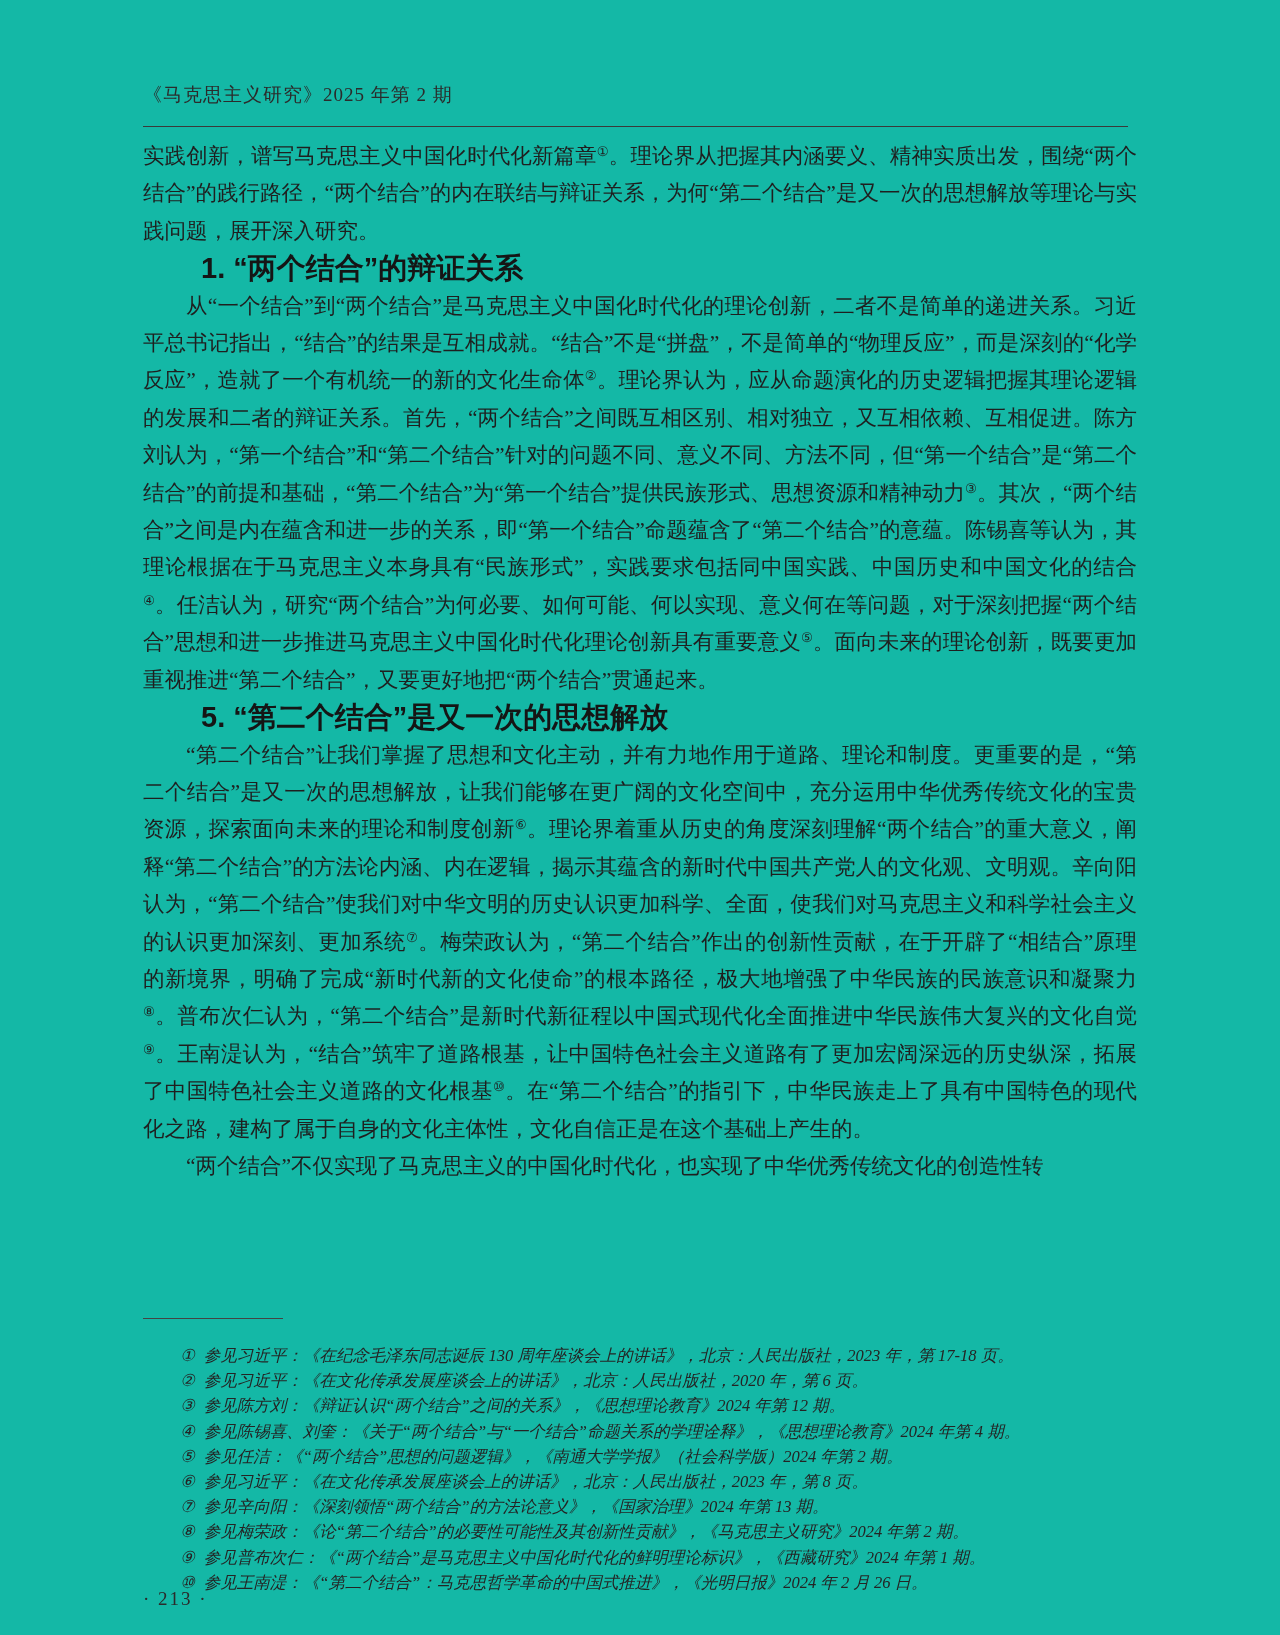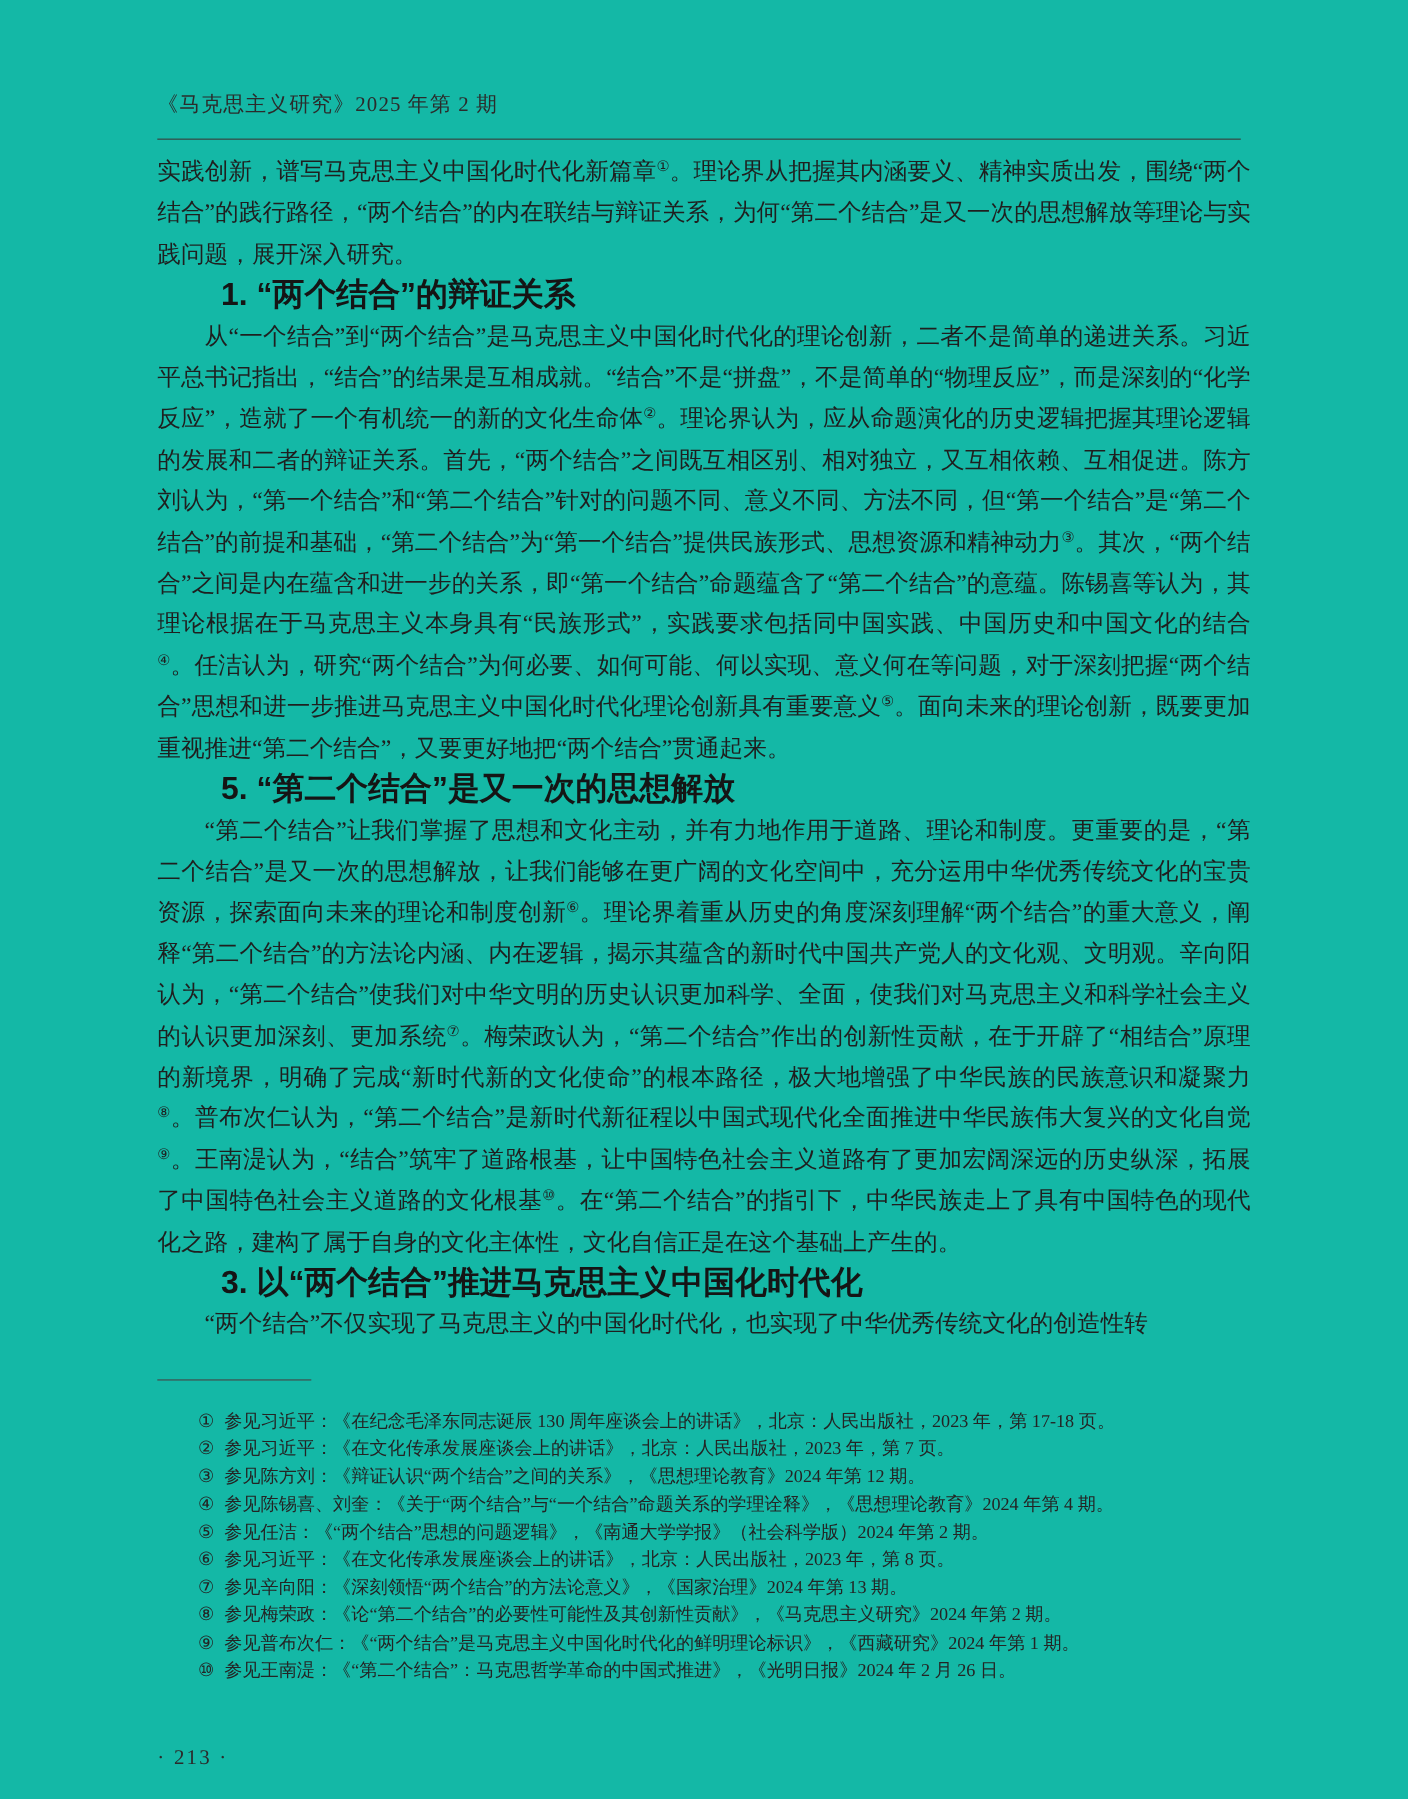--- a/index.html
+++ b/index.html
@@ -52,22 +52,23 @@
     color: #151515;
   }
   sup.fn-ref {
     font-size: 0.62em;
     line-height: 0;
     vertical-align: 0.55em;
   }
   .footer-block {
     position: absolute;
     left: 143px;
-    top: 1254px;
+    top: 1318px;
     width: 994px;
+    font-style: italic;
   }
   .fn-sep {
     width: 140px;
     height: 0;
     border-top: 1.6px solid #444444;
     margin: 0 0 24px 0;
   }
   .footnote {
     margin: 0;
     font-size: 16.5px;
@@ -100,33 +101,32 @@
     <p class="no-indent rich">实践创新，谱写马克思主义中国化时代化新篇章<sup class="fn-ref">①</sup>。理论界从把握其内涵要义、精神实质出发，围绕“两个结合”的践行路径，“两个结合”的内在联结与辩证关系，为何“第二个结合”是又一次的思想解放等理论与实践问题，展开深入研究。</p>
 
     <h2 class="section-heading">1. “两个结合”的辩证关系</h2>
 
     <p class="rich">从“一个结合”到“两个结合”是马克思主义中国化时代化的理论创新，二者不是简单的递进关系。习近平总书记指出，“结合”的结果是互相成就。“结合”不是“拼盘”，不是简单的“物理反应”，而是深刻的“化学反应”，造就了一个有机统一的新的文化生命体<sup class="fn-ref">②</sup>。理论界认为，应从命题演化的历史逻辑把握其理论逻辑的发展和二者的辩证关系。首先，“两个结合”之间既互相区别、相对独立，又互相依赖、互相促进。陈方刘认为，“第一个结合”和“第二个结合”针对的问题不同、意义不同、方法不同，但“第一个结合”是“第二个结合”的前提和基础，“第二个结合”为“第一个结合”提供民族形式、思想资源和精神动力<sup class="fn-ref">③</sup>。其次，“两个结合”之间是内在蕴含和进一步的关系，即“第一个结合”命题蕴含了“第二个结合”的意蕴。陈锡喜等认为，其理论根据在于马克思主义本身具有“民族形式”，实践要求包括同中国实践、中国历史和中国文化的结合<sup class="fn-ref">④</sup>。任洁认为，研究“两个结合”为何必要、如何可能、何以实现、意义何在等问题，对于深刻把握“两个结合”思想和进一步推进马克思主义中国化时代化理论创新具有重要意义<sup class="fn-ref">⑤</sup>。面向未来的理论创新，既要更加重视推进“第二个结合”，又要更好地把“两个结合”贯通起来。</p>
 
     <h2 class="section-heading">5. “第二个结合”是又一次的思想解放</h2>
 
     <p class="rich">“第二个结合”让我们掌握了思想和文化主动，并有力地作用于道路、理论和制度。更重要的是，“第二个结合”是又一次的思想解放，让我们能够在更广阔的文化空间中，充分运用中华优秀传统文化的宝贵资源，探索面向未来的理论和制度创新<sup class="fn-ref">⑥</sup>。理论界着重从历史的角度深刻理解“两个结合”的重大意义，阐释“第二个结合”的方法论内涵、内在逻辑，揭示其蕴含的新时代中国共产党人的文化观、文明观。辛向阳认为，“第二个结合”使我们对中华文明的历史认识更加科学、全面，使我们对马克思主义和科学社会主义的认识更加深刻、更加系统<sup class="fn-ref">⑦</sup>。梅荣政认为，“第二个结合”作出的创新性贡献，在于开辟了“相结合”原理的新境界，明确了完成“新时代新的文化使命”的根本路径，极大地增强了中华民族的民族意识和凝聚力<sup class="fn-ref">⑧</sup>。普布次仁认为，“第二个结合”是新时代新征程以中国式现代化全面推进中华民族伟大复兴的文化自觉<sup class="fn-ref">⑨</sup>。王南湜认为，“结合”筑牢了道路根基，让中国特色社会主义道路有了更加宏阔深远的历史纵深，拓展了中国特色社会主义道路的文化根基<sup class="fn-ref">⑩</sup>。在“第二个结合”的指引下，中华民族走上了具有中国特色的现代化之路，建构了属于自身的文化主体性，文化自信正是在这个基础上产生的。</p>
 
-    <h2 class="section-heading">3. 以“两个结合”推进马克思主义中国化时代化</h2>
 
     <p class="rich">“两个结合”不仅实现了马克思主义的中国化时代化，也实现了中华优秀传统文化的创造性转</p>
   </div>
 
   <div class="footer-block">
     <div class="fn-sep"></div>
 
     <p class="footnote">
       <span class="fn-marker">①</span><span>参见习近平：《在纪念毛泽东同志诞辰 130 周年座谈会上的讲话》，北京：人民出版社，2023 年，第 17-18 页。</span>
     </p>
     <p class="footnote">
-      <span class="fn-marker">②</span><span>参见习近平：《在文化传承发展座谈会上的讲话》，北京：人民出版社，2023 年，第 7 页。</span>
+      <span class="fn-marker">②</span><span>参见习近平：《在文化传承发展座谈会上的讲话》，北京：人民出版社，2020 年，第 6 页。</span>
     </p>
     <p class="footnote">
       <span class="fn-marker">③</span><span>参见陈方刘：《辩证认识“两个结合”之间的关系》，《思想理论教育》2024 年第 12 期。</span>
     </p>
     <p class="footnote">
       <span class="fn-marker">④</span><span>参见陈锡喜、刘奎：《关于“两个结合”与“一个结合”命题关系的学理诠释》，《思想理论教育》2024 年第 4 期。</span>
     </p>
     <p class="footnote">
       <span class="fn-marker">⑤</span><span>参见任洁：《“两个结合”思想的问题逻辑》，《南通大学学报》（社会科学版）2024 年第 2 期。</span>
     </p>

